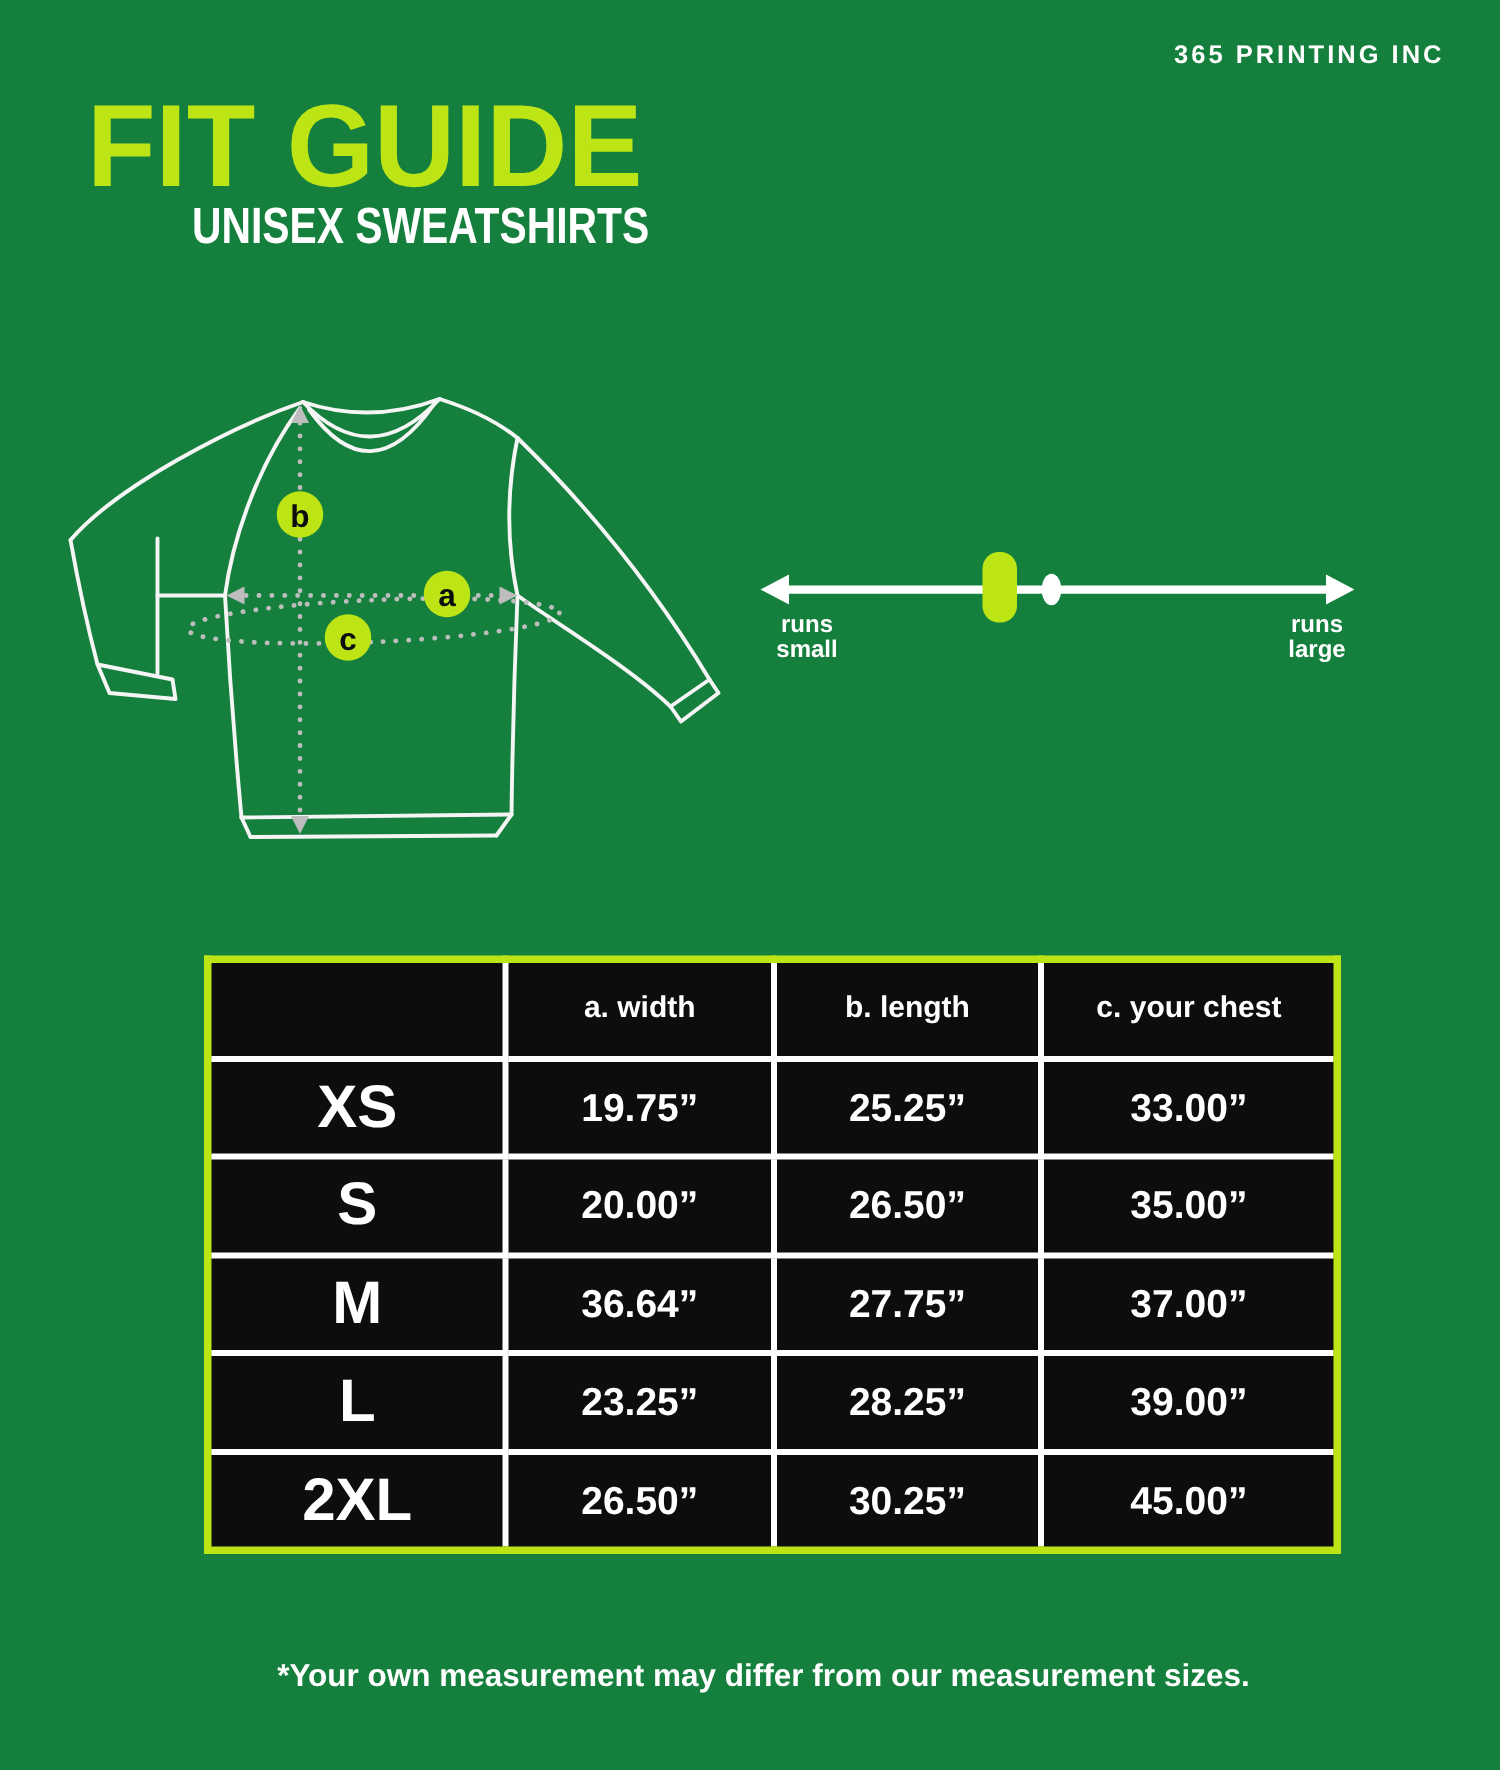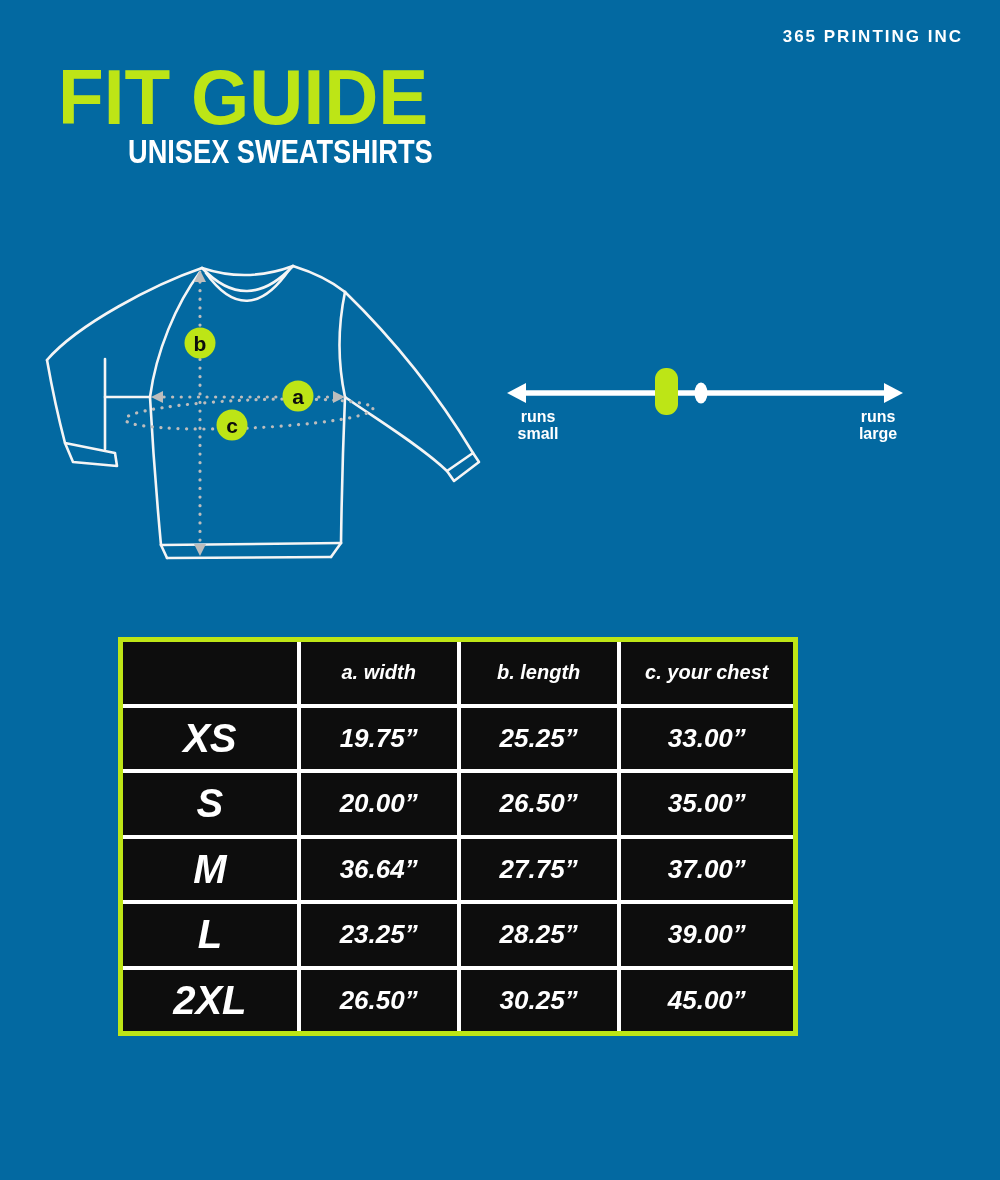--- a/index.html
+++ b/index.html
@@ -1,17 +1,17 @@
 <!DOCTYPE html>
 <html><head>
 <meta charset="utf-8">
 <style>
   html,body{margin:0;padding:0;background:#0d0d0d;}
   .canvas{
-    position:relative;width:1000px;height:1180px;background:#0369a1;
+    position:relative;width:1000px;height:1180px;background:#15803d;
     overflow:hidden;font-family:"Liberation Sans",sans-serif;color:#fff;
   }
   .brand{
     position:absolute;top:27px;right:37px;font-size:17px;font-weight:bold;
     letter-spacing:2px;color:#fff;white-space:nowrap;
   }
   .title{
     position:absolute;left:58px;top:58px;font-size:78px;font-weight:bold;
     color:#bde516;line-height:1;white-space:nowrap;
     transform:scaleX(.96);transform-origin:left top;letter-spacing:0;
@@ -24,22 +24,22 @@
   .diagram{position:absolute;left:30px;top:240px;}
   .scale-svg{position:absolute;left:500px;top:355px;}
   .scale-label{
     position:absolute;top:408px;width:140px;text-align:center;
     font-size:16px;font-weight:bold;line-height:17px;white-space:pre-line;
   }
   .scale-label.small{left:468px;}
   .scale-label.true{left:636px;}
   .scale-label.large{left:808px;}
   .size-table{
-    position:absolute;left:118px;top:637px;width:680px;
-    border-collapse:collapse;border:5px solid #bde516;table-layout:fixed;font-style:italic;
+    position:absolute;left:136px;top:637px;width:758px;
+    border-collapse:collapse;border:5px solid #bde516;table-layout:fixed;
   }
   .size-table td{
     border:4px solid #ffffff;text-align:center;vertical-align:middle;
     height:61.5px;color:#fff;background:#0d0d0d;padding:0;
   }
   .size-table td.head{font-size:20px;font-weight:bold;}
   .size-table td.size{font-size:40px;font-weight:bold;}
   .size-table td.val{font-size:26px;font-weight:bold;}
   .footnote{
     position:absolute;left:130px;top:1106px;width:758px;text-align:center;
@@ -172,14 +172,15 @@
       </tr>
       <tr>
         <td class="size">2XL</td>
         <td class="val">26.50”</td>
         <td class="val">30.25”</td>
         <td class="val">45.00”</td>
       </tr>
     </tbody>
   </table>
 
+  <div class="footnote">*Your own measurement may differ from our measurement sizes.</div>
 
 </div>
 
 </body></html>

